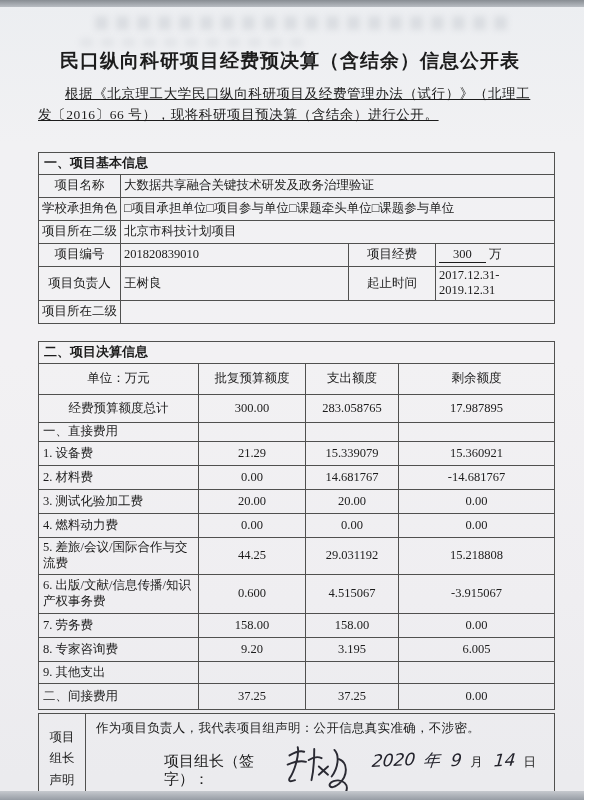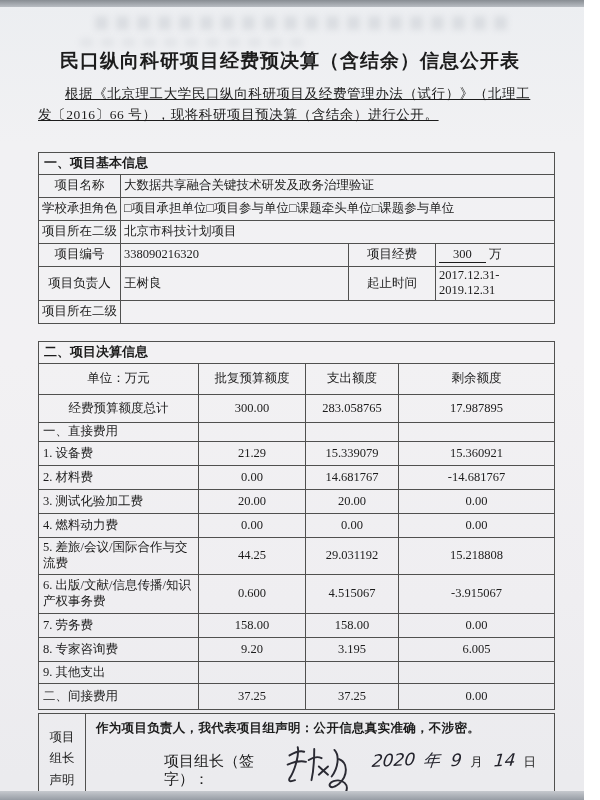--- a/index.html
+++ b/index.html
@@ -33,21 +33,21 @@
   .t2 tr.rn td{height:21px;}
   .t2 tr.tall td{height:34px;}
   .t2 tr.tall2 td{height:36px;}
   .t2 tr.short td{height:19px;}
   .t2 tr.cat2 td{height:23px;}
   .u{display:inline-block;border-bottom:1px solid #1c1c1c;padding:0 14px;}
   .decl{margin-top:3px;padding-left:28px;}
   .decl td{height:83px;}
   .decl .dlabel{width:47px;text-align:center;font-size:12.5px;line-height:1.7;}
   .decl .dbody{text-align:left;vertical-align:top;padding:7px 8px 0 10px;position:relative;}
-  .statement{font-size:12.5px;letter-spacing:.3px;font-weight:bold;}
+  .statement{font-size:12.5px;letter-spacing:.3px;}
   .signrow{display:flex;align-items:flex-start;margin-top:9px;margin-left:68px;}
   .signlabel{font-size:15px;padding-top:6px;}
   .sig{margin:-6px 0 -34px -4px;}
   .hand{font-style:italic;display:inline-block;transform:skew(-8deg) rotate(-3deg);
      font-size:17px;color:#23232c;font-family:"DejaVu Sans","Liberation Sans",sans-serif;}
   .dateblock{margin-left:auto;margin-right:6px;padding-top:4px;white-space:nowrap;}
   .dateblock .printed{font-size:12.5px;}
   .dateblock span{margin:0 4px;}
   .note{font-size:12px;margin:8px 0 0 2px;letter-spacing:.5px;}
 </style>
@@ -81,21 +81,21 @@
       <tr>
         <td class="lbl">学校承担角色</td>
         <td colspan="3">□项目承担单位□项目参与单位□课题牵头单位□课题参与单位</td>
       </tr>
       <tr>
         <td class="lbl">项目所在二级</td>
         <td colspan="3">北京市科技计划项目</td>
       </tr>
       <tr>
         <td class="lbl">项目编号</td>
-        <td>338090216320</td>
+        <td>201820839010</td>
         <td class="lbl">项目经费</td>
         <td><span class="u">300</span> <span>万</span></td>
       </tr>
       <tr>
         <td class="lbl">项目负责人</td>
         <td>王树良</td>
         <td class="lbl">起止时间</td>
         <td>2017.12.31-2019.12.31</td>
       </tr>
       <tr>

